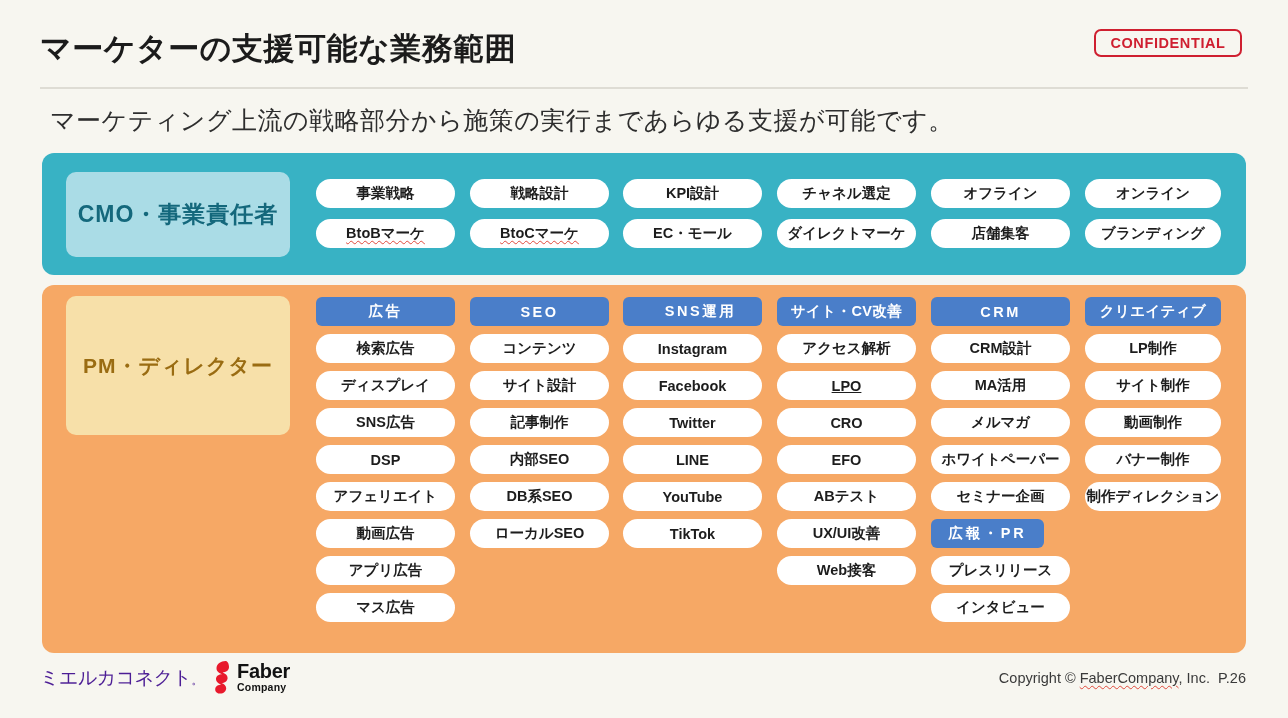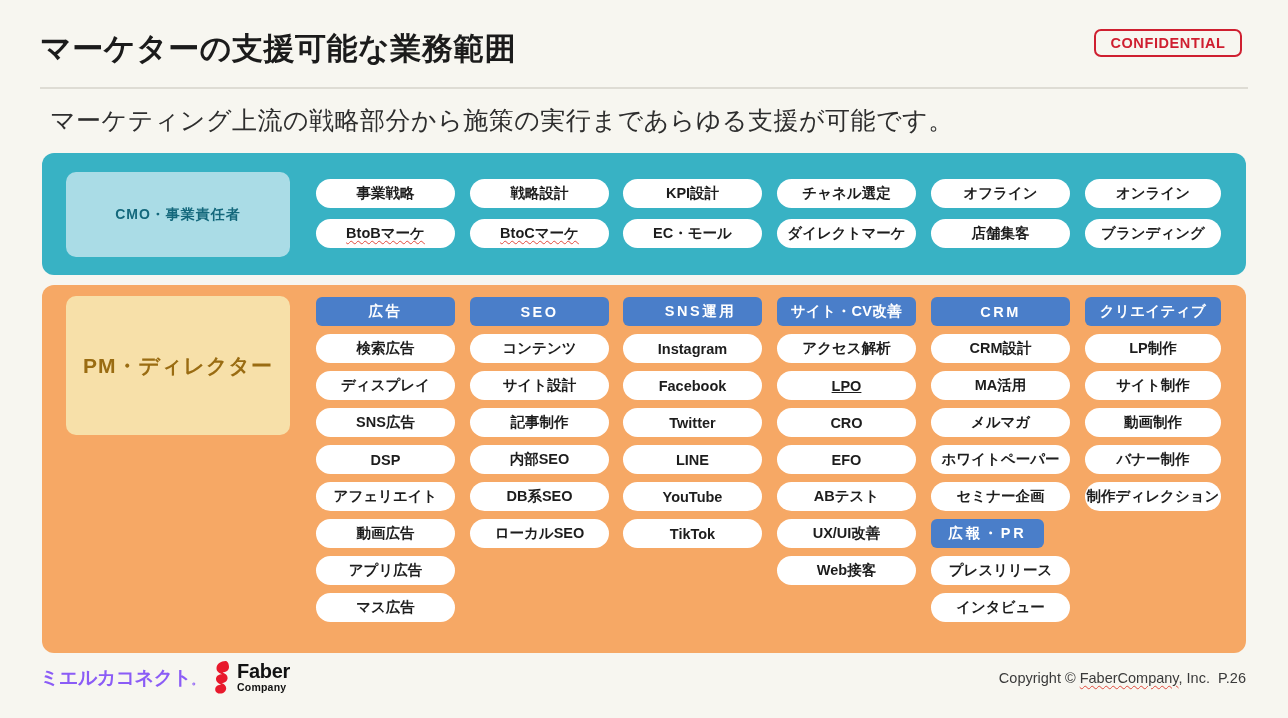--- a/index.html
+++ b/index.html
@@ -98,21 +98,21 @@
     box-sizing: border-box;
     text-align: center;
   }
   .role-cmo {
     left: 66px;
     top: 172px;
     width: 224px;
     height: 85px;
     background: #aadce6;
     color: #14687c;
-    font-size: 14px;
+    font-size: 23px;
     letter-spacing: 1px;
   }
   .role-pm {
     left: 66px;
     top: 296px;
     width: 224px;
     height: 139px;
     background: #f7e0a9;
     color: #9a6c12;
     font-size: 21px;
@@ -189,22 +189,22 @@
   .footer-logo {
     position: absolute;
     left: 40px;
     top: 660px;
     display: flex;
     align-items: center;
     gap: 9px;
   }
   .logo-mieruka {
     font-size: 19px;
-    font-weight: bold;
-    color: #8b5cf6;
+    font-weight: normal;
+    color: #4c1d95;
     letter-spacing: -0.5px;
     line-height: 1;
     white-space: nowrap;
   }
   .logo-mieruka .dot { font-size: 11px; }
   .logo-faber {
     display: flex;
     align-items: center;
     gap: 4px;
   }

